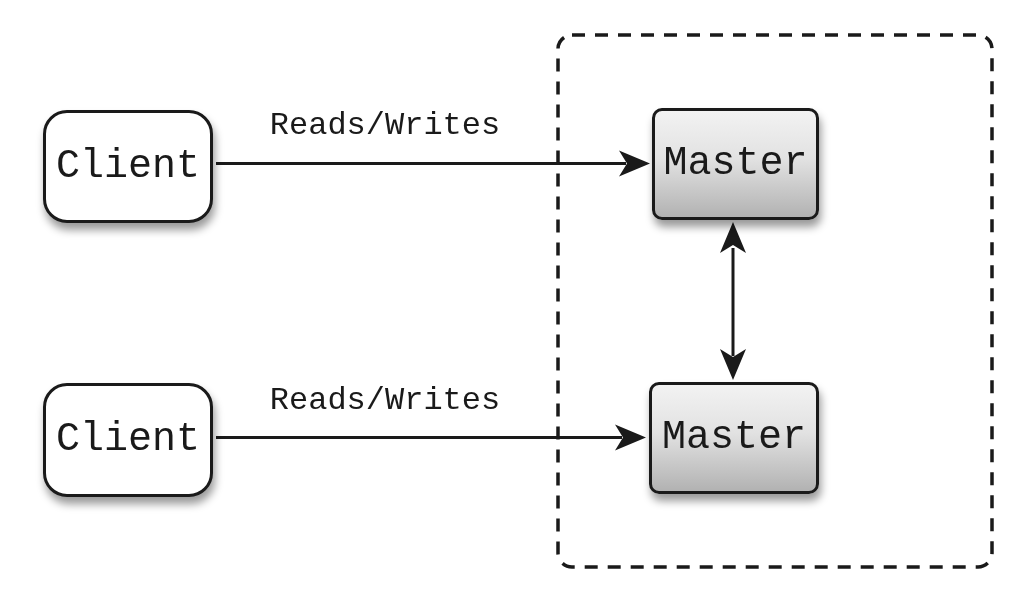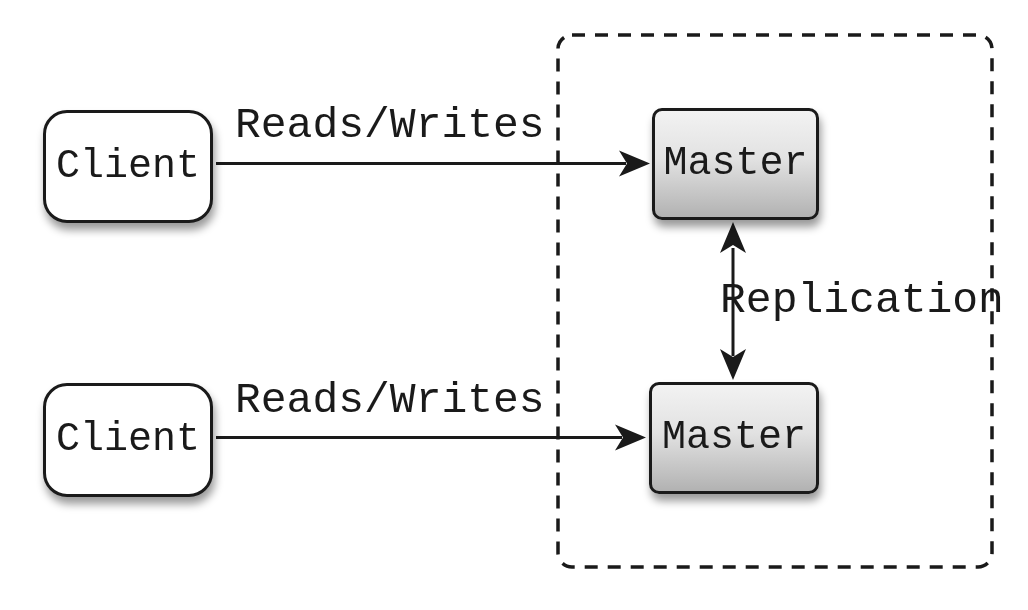--- a/index.html
+++ b/index.html
@@ -44,21 +44,21 @@
     border-radius: 10px;
   }
   .client-top    { left: 43px;  top: 110px; width: 170px; height: 113px; }
   .client-bottom { left: 43px;  top: 383px; width: 170px; height: 114px; }
   .master-top    { left: 652px; top: 108px; width: 167px; height: 112px; }
   .master-bottom { left: 649px; top: 382px; width: 170px; height: 112px; }
   .edge-label {
     position: absolute;
     width: 300px;
     text-align: center;
-    font-size: 43px;
+    font-size: 32px;
     line-height: 48px;
     white-space: nowrap;
   }
   .label-rw-top      { left: 235px; top: 102px; }
   .label-rw-bottom   { left: 235px; top: 377px; }
   .label-replication { left: 712px; top: 277px; }
 </style>
 </head>
 <body>
 
@@ -98,15 +98,14 @@
   </div>
 
   <div class="node master master-bottom">
     <span>Master</span>
   </div>
 
   <div class="edge-label label-rw-top">Reads/Writes</div>
 
   <div class="edge-label label-rw-bottom">Reads/Writes</div>
 
-  <div class="edge-label label-replication">Replication</div>
 
 </div>
 
 </body></html>

